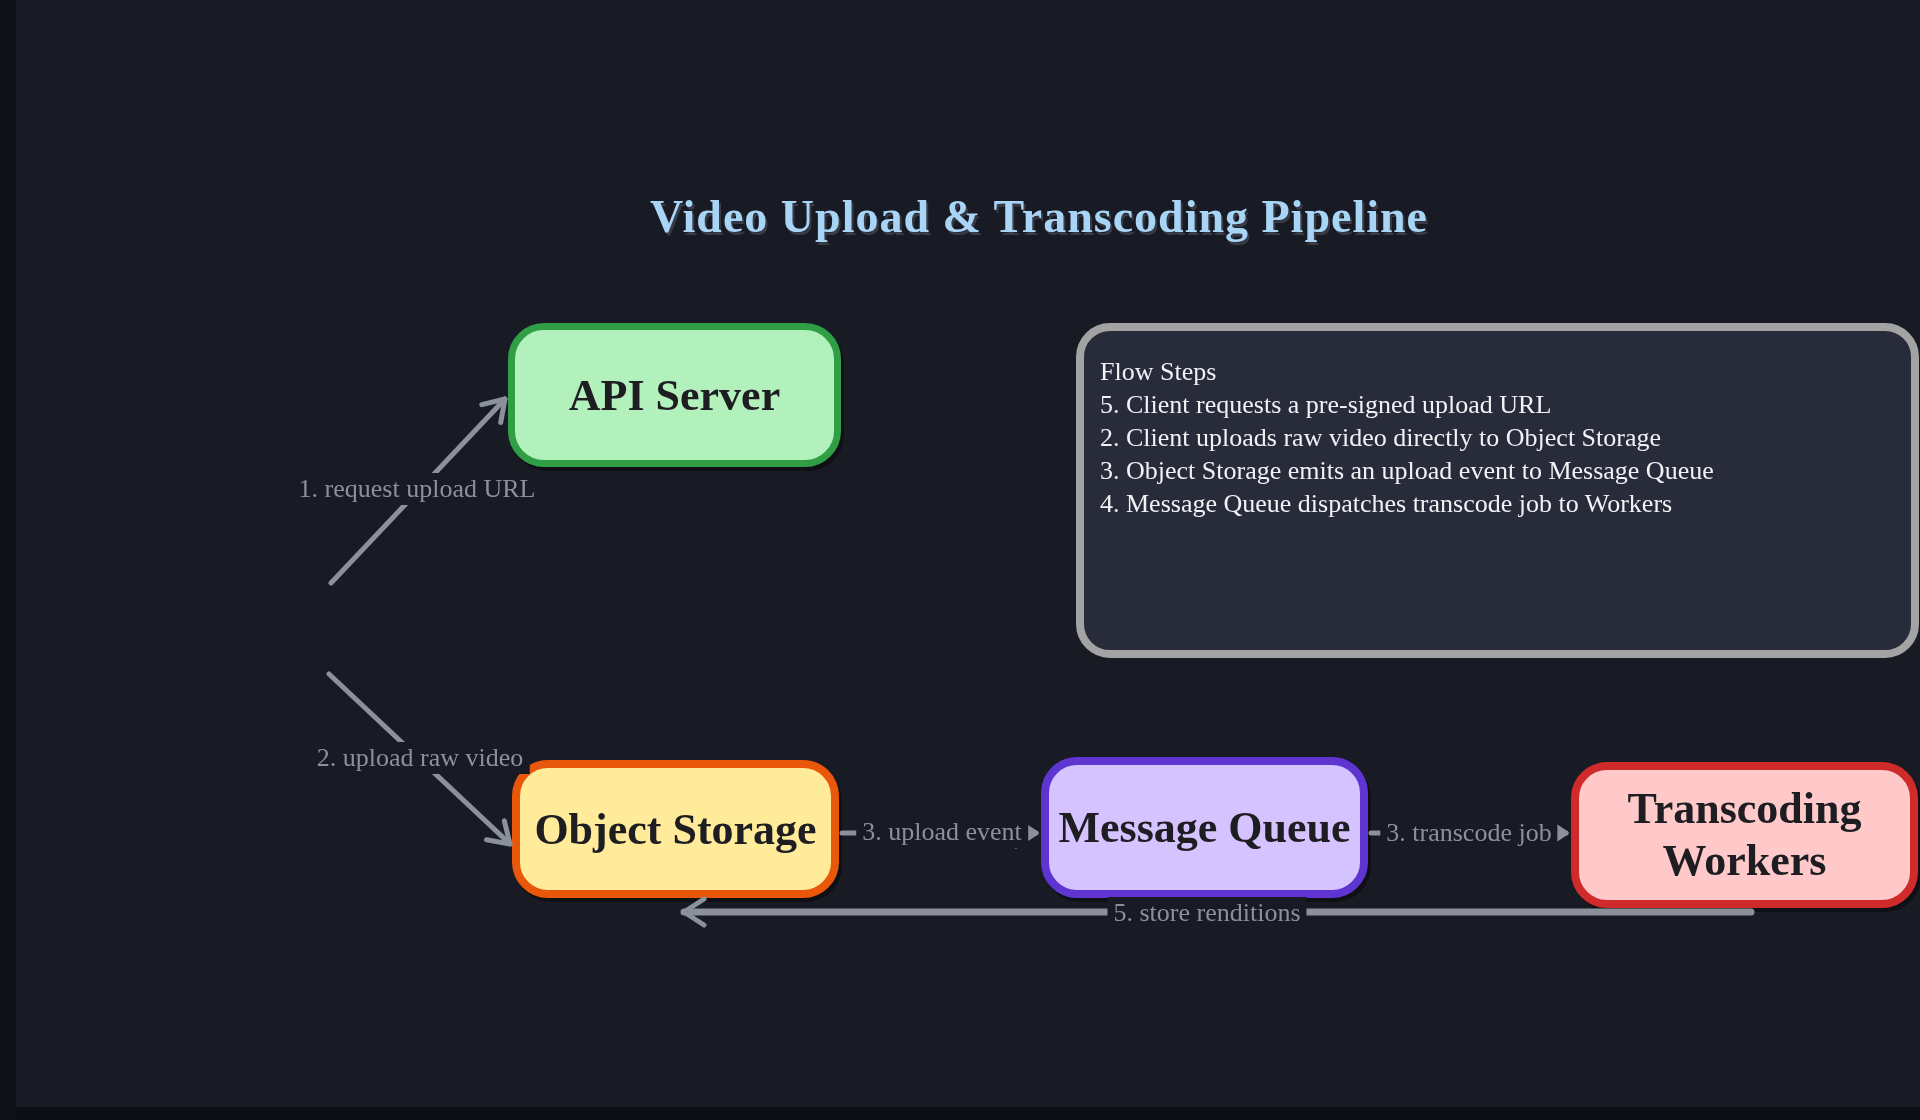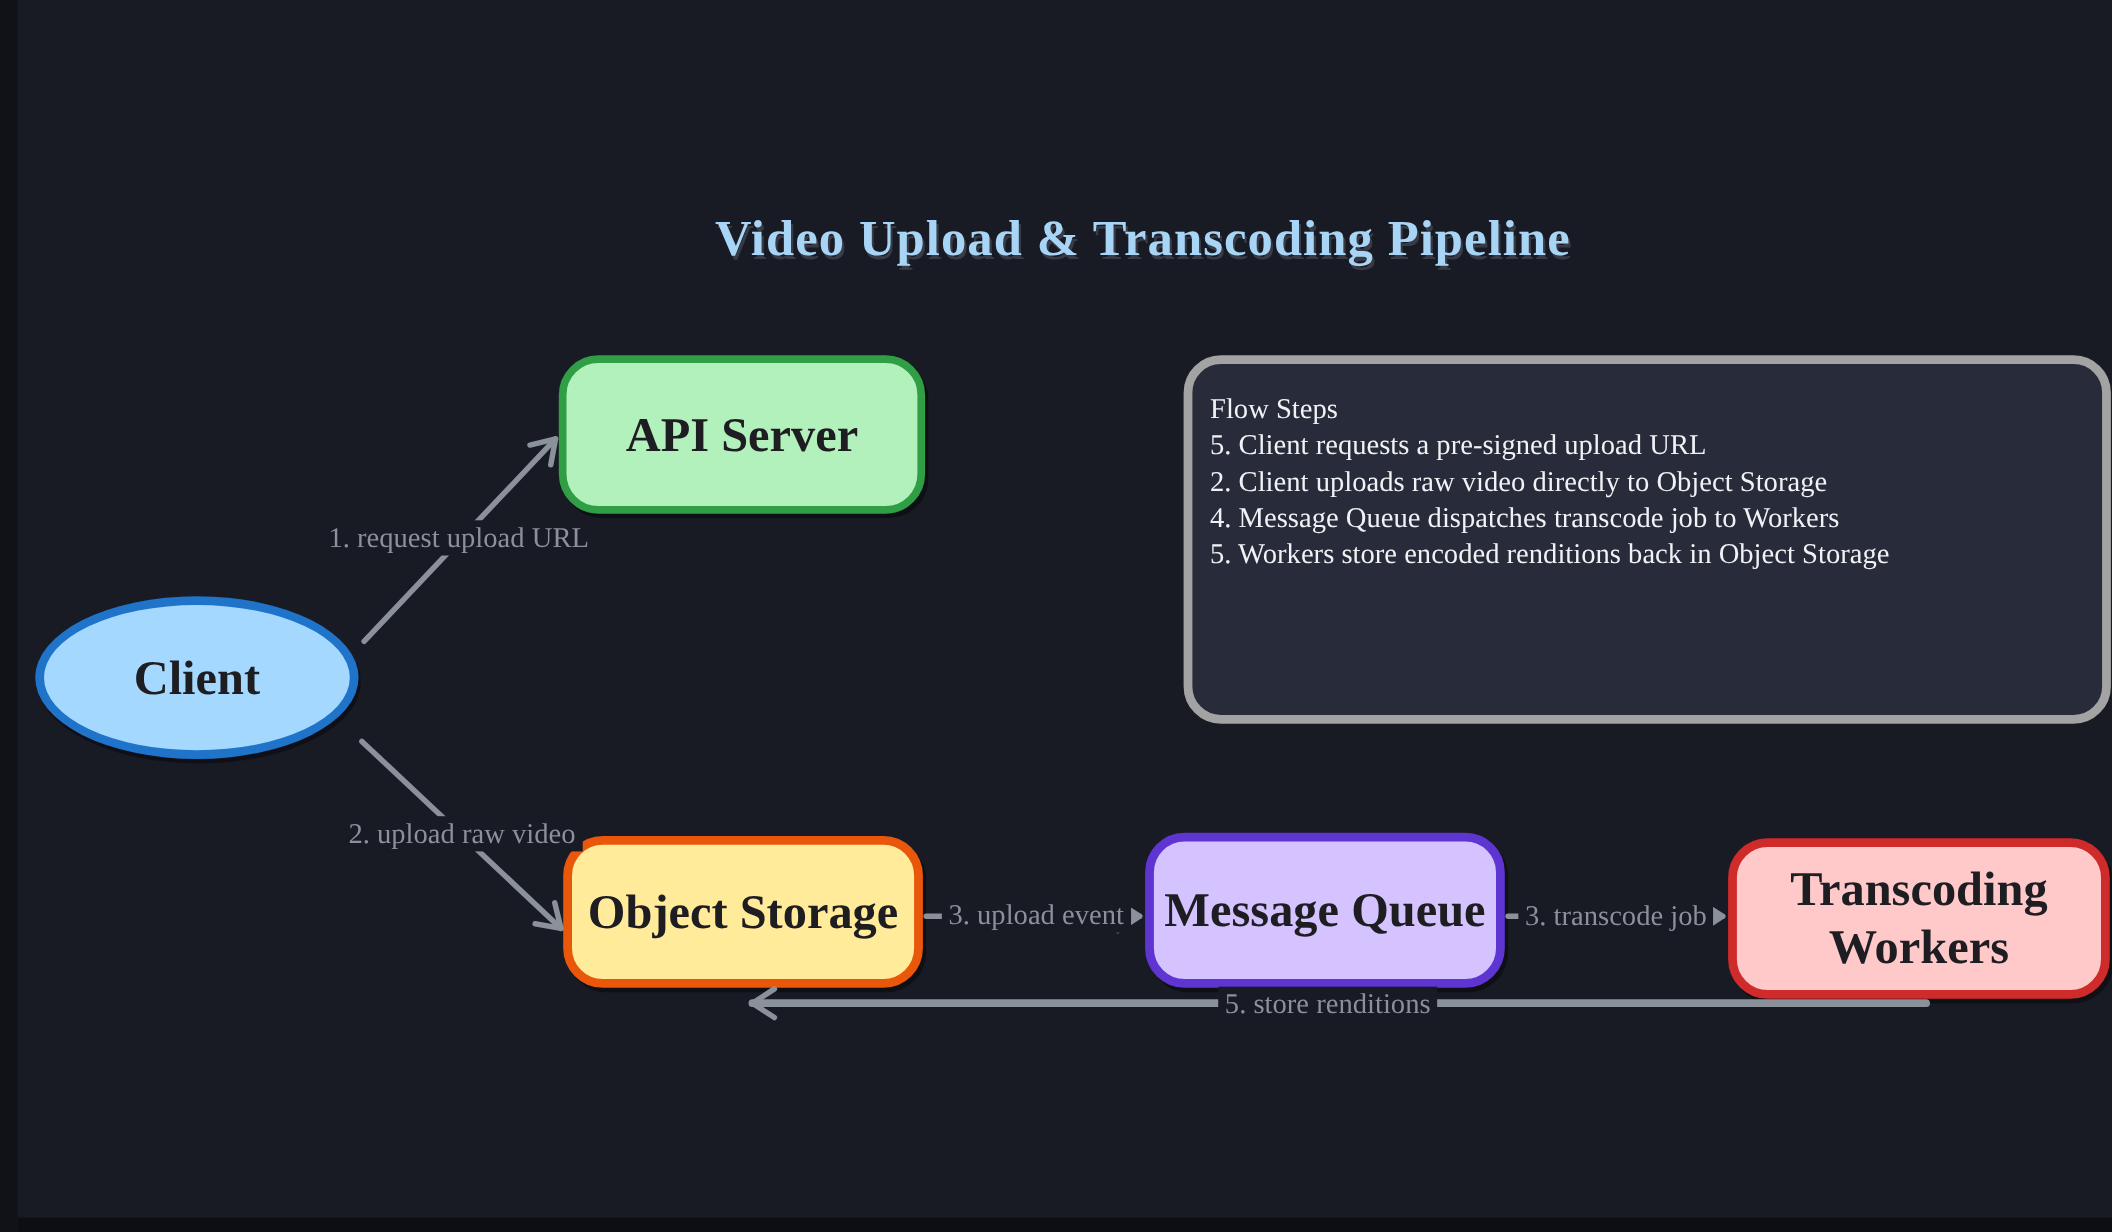--- a/index.html
+++ b/index.html
@@ -57,23 +57,20 @@
   
   .bottom-bar{position:absolute;left:0;bottom:0;width:100%;height:13px;background:#0d0e13;z-index:4;}
 </style>
 </head>
 <body>
 
 <div class="canvas">
 
   <div class="diagram-title">Video Upload &amp; Transcoding Pipeline</div>
 
-  <div class="node node-ellipse" id="node-client">
-    <span class="node-label">Client</span>
-  </div>
 
   <div class="node node-rect" id="node-api-server">
     <span class="node-label">API Server</span>
   </div>
 
   <div class="node node-rect" id="node-object-storage">
     <span class="node-label">Object Storage</span>
   </div>
 
   <div class="node node-rect" id="node-message-queue">
@@ -81,22 +78,22 @@
   </div>
 
   <div class="node node-rect" id="node-transcoding-workers">
     <span class="node-label">Transcoding Workers</span>
   </div>
 
   <div class="flow-panel">
     <div class="flow-step">Flow Steps</div>
     <div class="flow-step">5. Client requests a pre-signed upload URL</div>
     <div class="flow-step">2. Client uploads raw video directly to Object Storage</div>
+    <div class="flow-step">3. Object Storage emits an upload event to Message Queue</div>
     <div class="flow-step">4. Message Queue dispatches transcode job to Workers</div>
-    <div class="flow-step">5. Workers store encoded renditions back in Object Storage</div>
   </div>
 
   <svg class="edges-svg" width="1920" height="1120" viewBox="0 0 1920 1120">
     <defs>
       <marker id="arrowhead" viewBox="-24 -16 30 32" refX="0" refY="0" markerWidth="30" markerHeight="32" orient="auto" markerUnits="userSpaceOnUse">
         <path d="M-20,-13 L0,0 L-20,13" fill="none" stroke="#8b919b" stroke-width="5" stroke-linecap="round" stroke-linejoin="round"></path>
       </marker>
     </defs>
     <g>
       <path d="M315,583 L489,399" stroke="#8b919b" stroke-width="5" stroke-linecap="round" fill="none" marker-end="url(#arrowhead)"></path>

